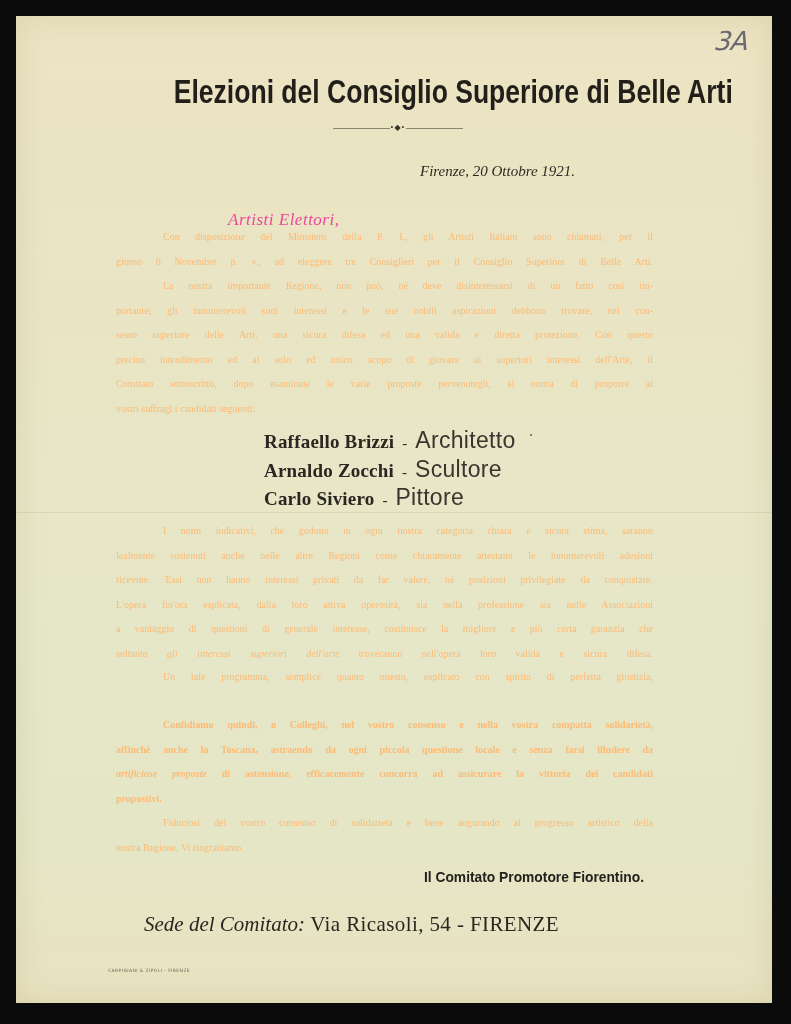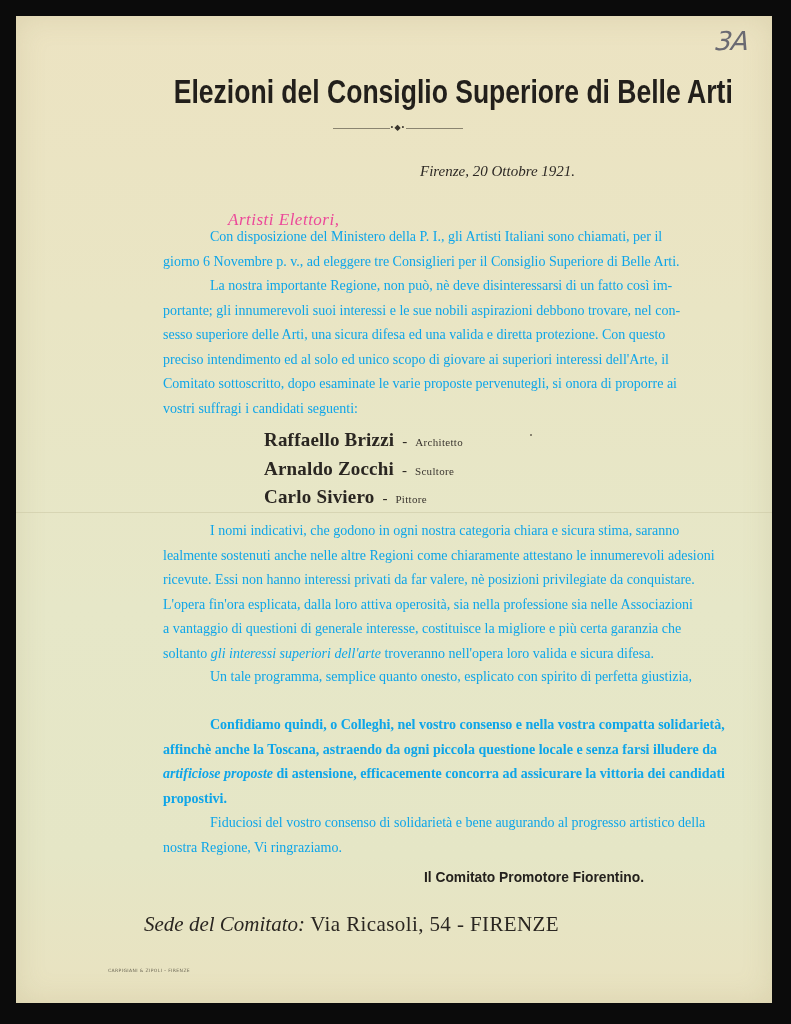--- a/index.html
+++ b/index.html
@@ -108,28 +108,27 @@
       color: #ec4899;
       letter-spacing: 0.5px;
       margin-top: 26px;
     }
     .body-block {
       position: absolute;
       left: 116px;
       width: 537px;
     }
     .line {
-      font-size: 14px;
+      font-size: 10px;
       line-height: 24.5px;
       height: 24.5px;
       text-align: justify;
       text-align-last: justify;
       white-space: nowrap;
-      color: #0ea5e9;
-      margin-left: 47px;
+      color: #fdba74;
     }
     .line.indent { padding-left: 47px; }
     .line.last { text-align-last: left; }
     .line em { font-style: italic; }
     .candidates {
       position: absolute;
       left: 264px;
       top: 426px;
       width: 320px;
     }
@@ -143,23 +142,23 @@
     .cand .cname {
       font-weight: bold;
       letter-spacing: 0.2px;
     }
     .cand .sep {
       padding: 0 8px;
       font-weight: normal;
       font-size: 15px;
     }
     .cand .role {
-      font-family: Liberation Serif, serif;
+      font-family: Liberation Sans, sans-serif;
       font-weight: normal;
-      font-size: 11px;
+      font-size: 23px;
       letter-spacing: 0.3px;
       color: #3a352f;
     }
     .cand-dot {
       position: absolute;
       left: 530px;
       top: 434px;
       width: 2px;
       height: 2px;
       background: #6a6355;

